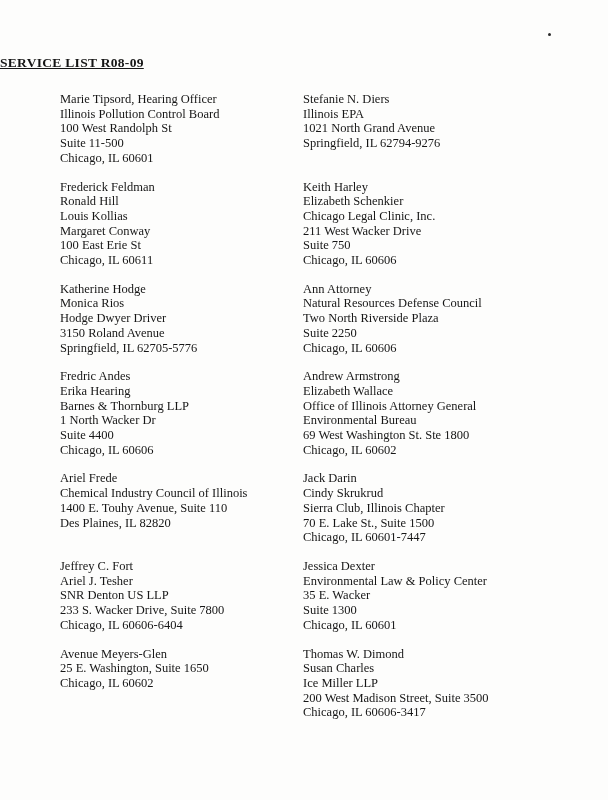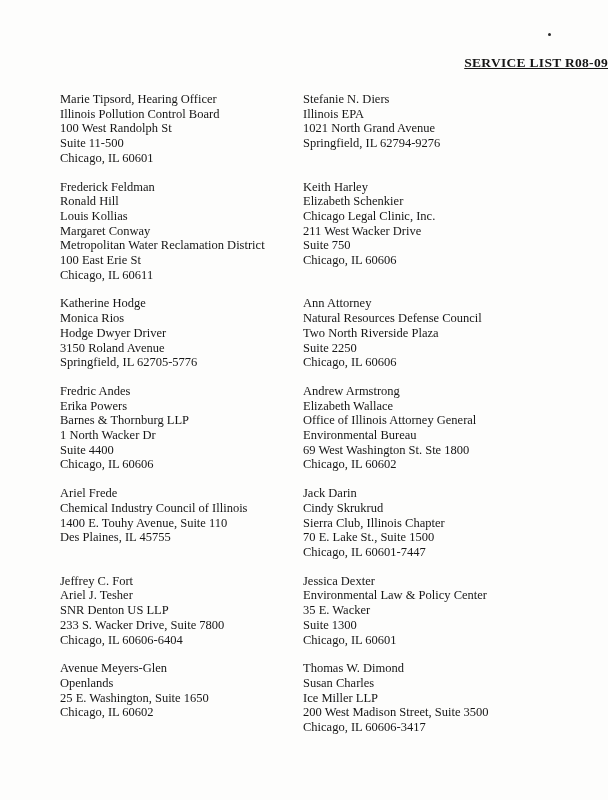--- a/index.html
+++ b/index.html
@@ -13,21 +13,21 @@
     position: relative;
     width: 608px;
     height: 800px;
     background: #fdfdfc;
     color: #161616;
     overflow: hidden;
   }
   .doc-title {
     margin: 0;
     padding-top: 55px;
-    text-align: right;
+    text-align: left;
     font-size: 13.5px;
     font-weight: 700;
     letter-spacing: 0.3px;
   }
   .doc-title .u { text-decoration: underline; }
   .service-grid {
     display: grid;
     grid-template-columns: 243px 1fr;
     align-items: start;
     row-gap: 14px;
@@ -71,21 +71,20 @@
       <div>Illinois EPA</div>
       <div>1021 North Grand Avenue</div>
       <div>Springfield, IL 62794-9276</div>
     </div>
 
     <div class="address-block">
       <div>Frederick Feldman</div>
       <div>Ronald Hill</div>
       <div>Louis Kollias</div>
       <div>Margaret Conway</div>
-      <div>Metropolitan Water Reclamation District</div>
       <div>100 East Erie St</div>
       <div>Chicago, IL 60611</div>
     </div>
 
     <div class="address-block">
       <div>Keith Harley</div>
       <div>Elizabeth Schenkier</div>
       <div>Chicago Legal Clinic, Inc.</div>
       <div>211 West Wacker Drive</div>
       <div>Suite 750</div>
@@ -103,41 +102,41 @@
     <div class="address-block">
       <div>Ann Attorney</div>
       <div>Natural Resources Defense Council</div>
       <div>Two North Riverside Plaza</div>
       <div>Suite 2250</div>
       <div>Chicago, IL 60606</div>
     </div>
 
     <div class="address-block">
       <div>Fredric Andes</div>
-      <div>Erika Powers</div>
+      <div>Erika Hearing</div>
       <div>Barnes &amp; Thornburg LLP</div>
       <div>1 North Wacker Dr</div>
       <div>Suite 4400</div>
       <div>Chicago, IL 60606</div>
     </div>
 
     <div class="address-block">
       <div>Andrew Armstrong</div>
       <div>Elizabeth Wallace</div>
       <div>Office of Illinois Attorney General</div>
       <div>Environmental Bureau</div>
       <div>69 West Washington St. Ste 1800</div>
       <div>Chicago, IL 60602</div>
     </div>
 
     <div class="address-block">
       <div>Ariel Frede</div>
       <div>Chemical Industry Council of Illinois</div>
       <div>1400 E. Touhy Avenue, Suite 110</div>
-      <div>Des Plaines, IL 45755</div>
+      <div>Des Plaines, IL 82820</div>
     </div>
 
     <div class="address-block">
       <div>Jack Darin</div>
       <div>Cindy Skrukrud</div>
       <div>Sierra Club, Illinois Chapter</div>
       <div>70 E. Lake St., Suite 1500</div>
       <div>Chicago, IL 60601-7447</div>
     </div>
 
@@ -152,21 +151,20 @@
     <div class="address-block">
       <div>Jessica Dexter</div>
       <div>Environmental Law &amp; Policy Center</div>
       <div>35 E. Wacker</div>
       <div>Suite 1300</div>
       <div>Chicago, IL 60601</div>
     </div>
 
     <div class="address-block">
       <div>Avenue Meyers-Glen</div>
-      <div>Openlands</div>
       <div>25 E. Washington, Suite 1650</div>
       <div>Chicago, IL 60602</div>
     </div>
 
     <div class="address-block">
       <div>Thomas W. Dimond</div>
       <div>Susan Charles</div>
       <div>Ice Miller LLP</div>
       <div>200 West Madison Street, Suite 3500</div>
       <div>Chicago, IL 60606-3417</div>

